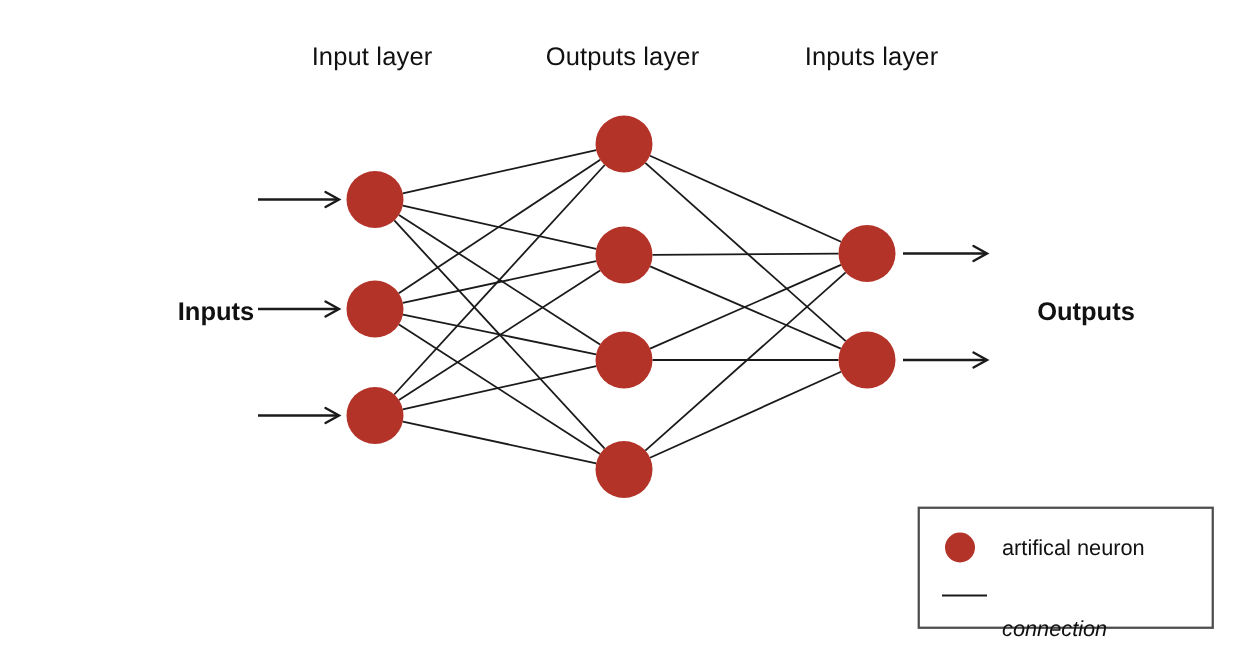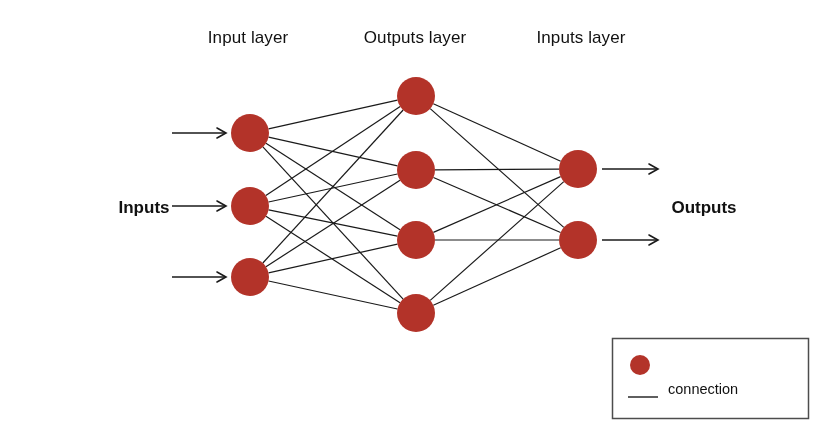--- a/index.html
+++ b/index.html
@@ -112,17 +112,18 @@
         <circle cx="640" cy="365" r="10" fill="#b33329"></circle>
         <line x1="628" y1="397" x2="658" y2="397" stroke="#1a1a1a" stroke-width="1.4"></line>
       </g>
   </svg>
 
   <div class="layer-heading" id="heading-0" style="left: 248px; top: 28px;">Input layer</div>
   <div class="layer-heading" id="heading-1" style="left: 415px; top: 28px;">Outputs layer</div>
   <div class="layer-heading" id="heading-2" style="left: 581px; top: 28px;">Inputs layer</div>
 
   <div class="side-label" id="side-0" style="left: 120px; top: 208px; margin-left: 24px;">Inputs</div>
-  <div class="side-label" id="side-1" style="left: 704px; top: 208px; text-align: center;">Outputs</div>
+  <div class="side-label" id="side-1" style="left: 724px; top: 208px; text-align: center;">Outputs</div>
 
-  <div class="legend-text" id="legend-label-1" style="left: 668px; top: 389px;">connection</div>
+  <div class="legend-text" id="legend-label-0" style="left: 668px; top: 366px;">artifical neuron</div>
+  <div class="legend-text" id="legend-label-1" style="left: 668px; top: 420px; font-style: italic;">connection</div>
 
 </div>
 
 </body></html>

